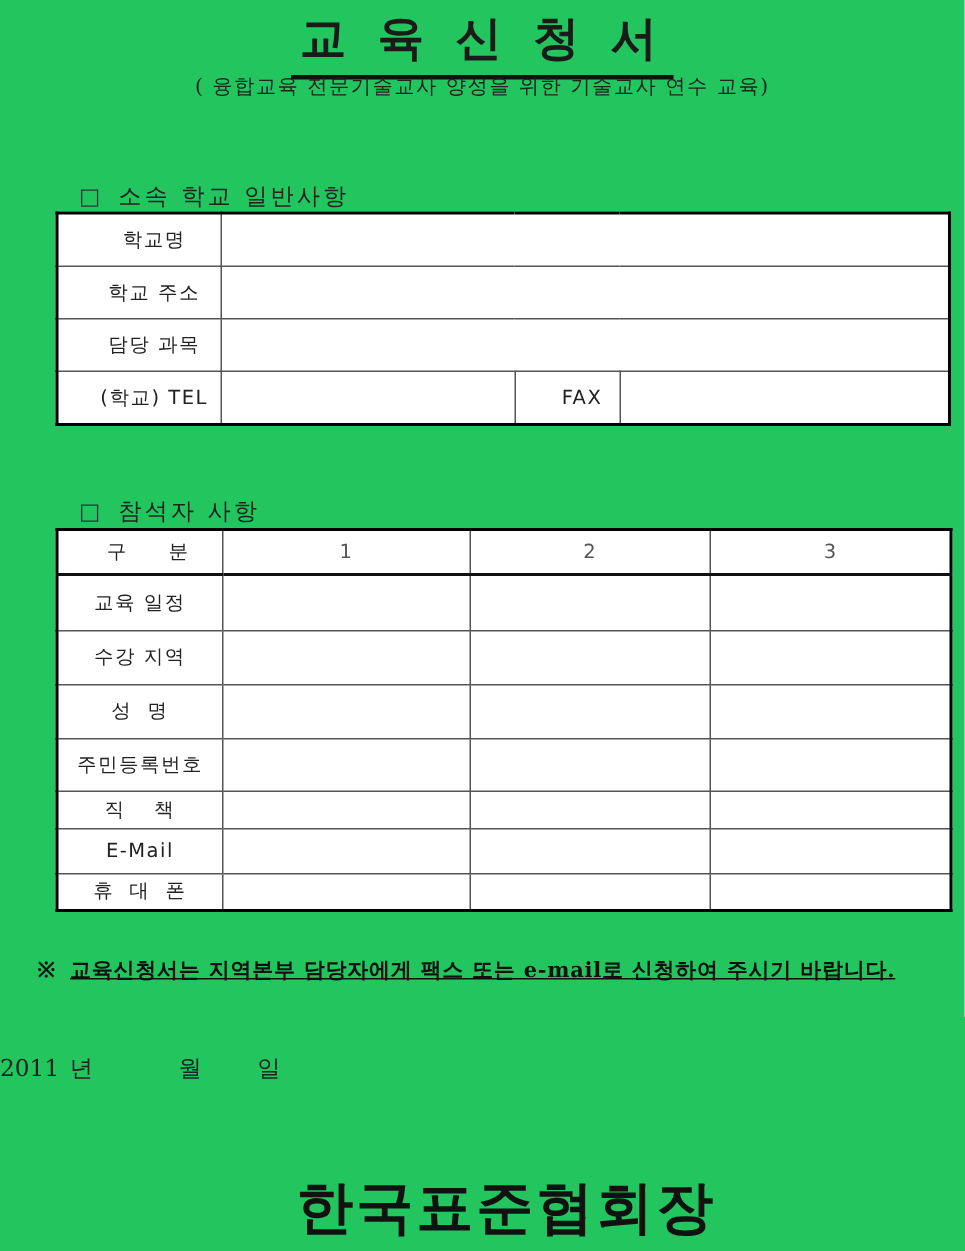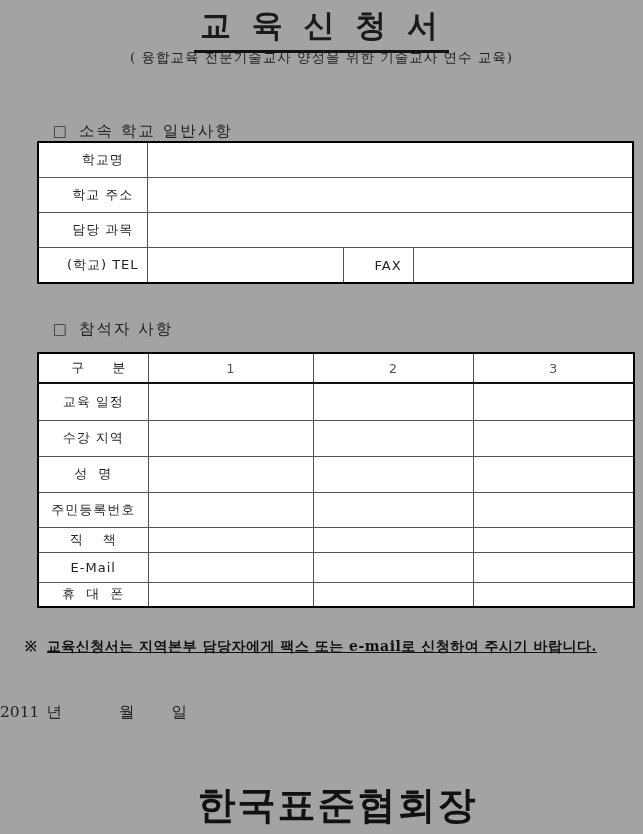--- a/index.html
+++ b/index.html
@@ -1,21 +1,21 @@
 <!DOCTYPE html>
 <html><head>
 <meta charset="utf-8">
 <style>
   html, body { margin: 0; padding: 0; background: #e8e8e8; }
   .page {
     position: relative;
     width: 643px;
     height: 834px;
     margin: 0 auto;
-    background: #a3a3a3;
+    background: #22c55e;
     font-family: "DejaVu Sans", "Liberation Sans", sans-serif;
     color: #1a1a1a;
     overflow: hidden;
     text-decoration: underline;
   }
 
   
   .title-wrap { position: absolute; top: 5px; left: 0; width: 100%; text-align: center; }
   .doc-title {
     display: inline-block;
@@ -38,21 +38,21 @@
   }
 
   
   .section-heading {
     position: absolute; left: 25px;
     font-size: 15.5px; letter-spacing: 2px; color: #222;
     white-space: pre;
   }
   .section-heading .chk { font-size: 15px; margin-right: 10px; color: #333; }
   #school-heading { top: 103px; }
-  #attendee-heading { top: 301px; text-align: right; }
+  #attendee-heading { top: 313px; text-align: right; }
 
   
   table { border-collapse: collapse; table-layout: fixed; position: absolute; background: #fff; }
   td {
     border: 1px solid #555;
     font-size: 13px;
     text-align: center;
     vertical-align: middle;
     color: #222;
     padding: 0 4px;

